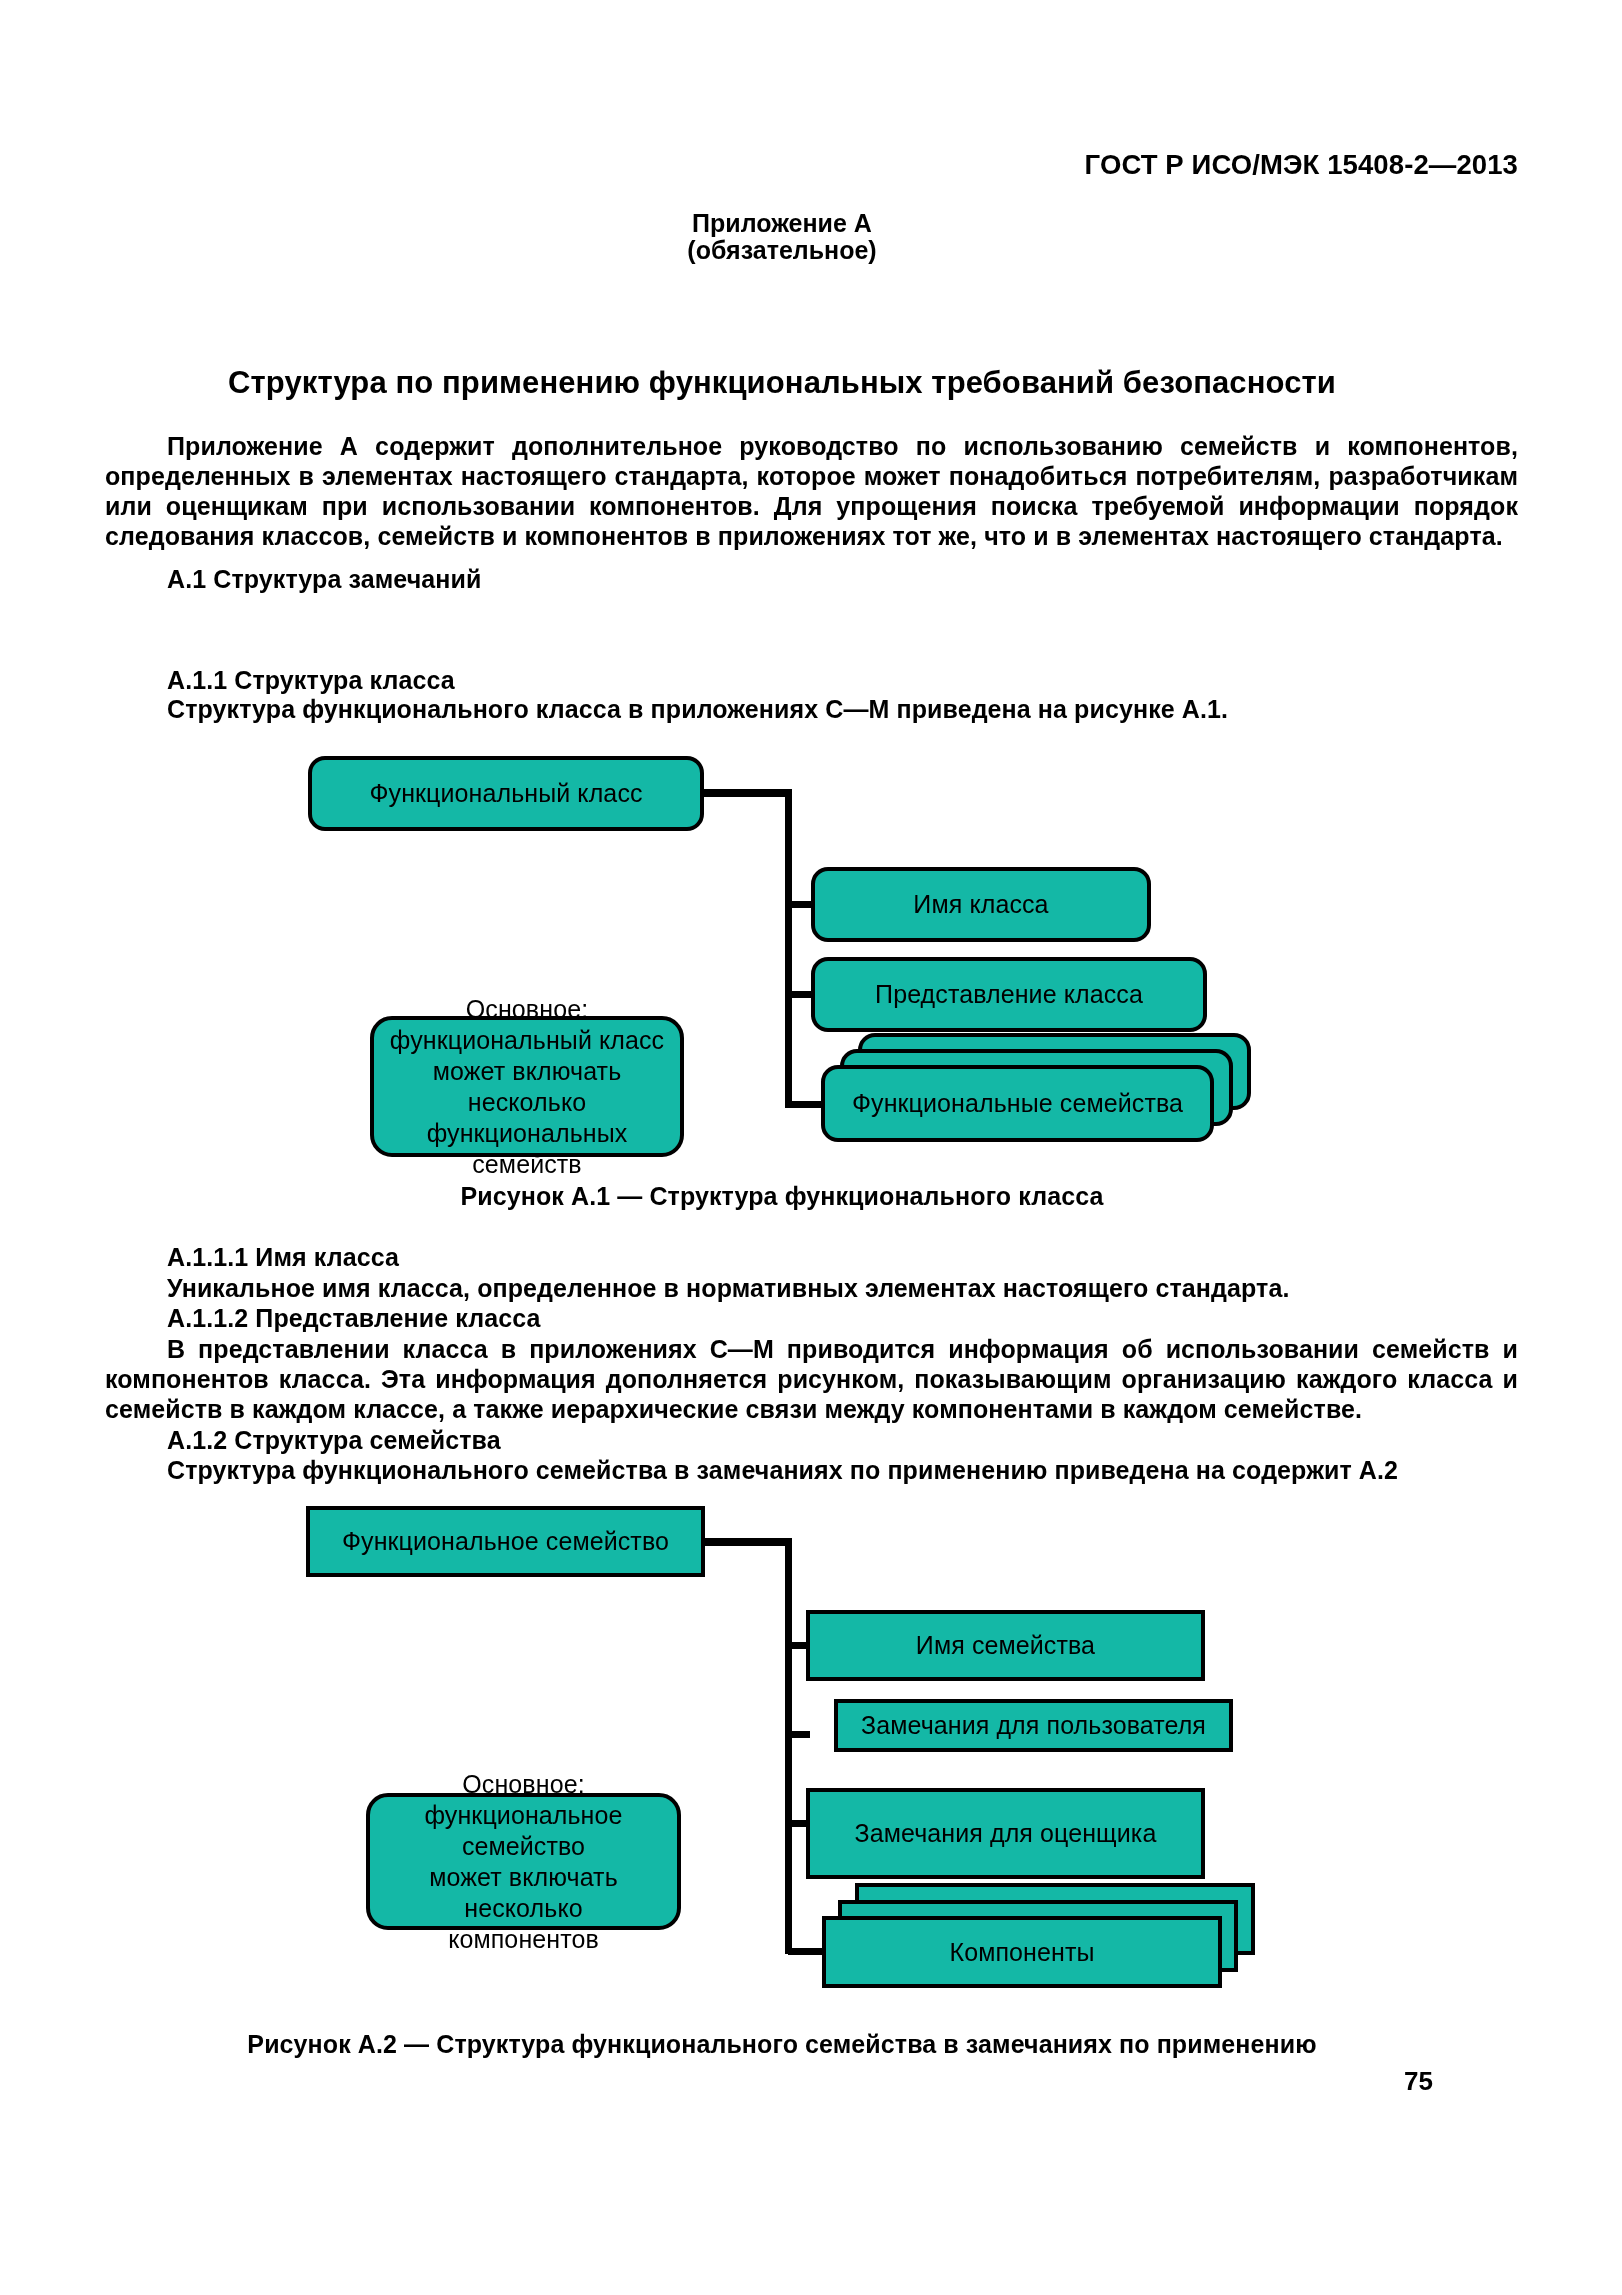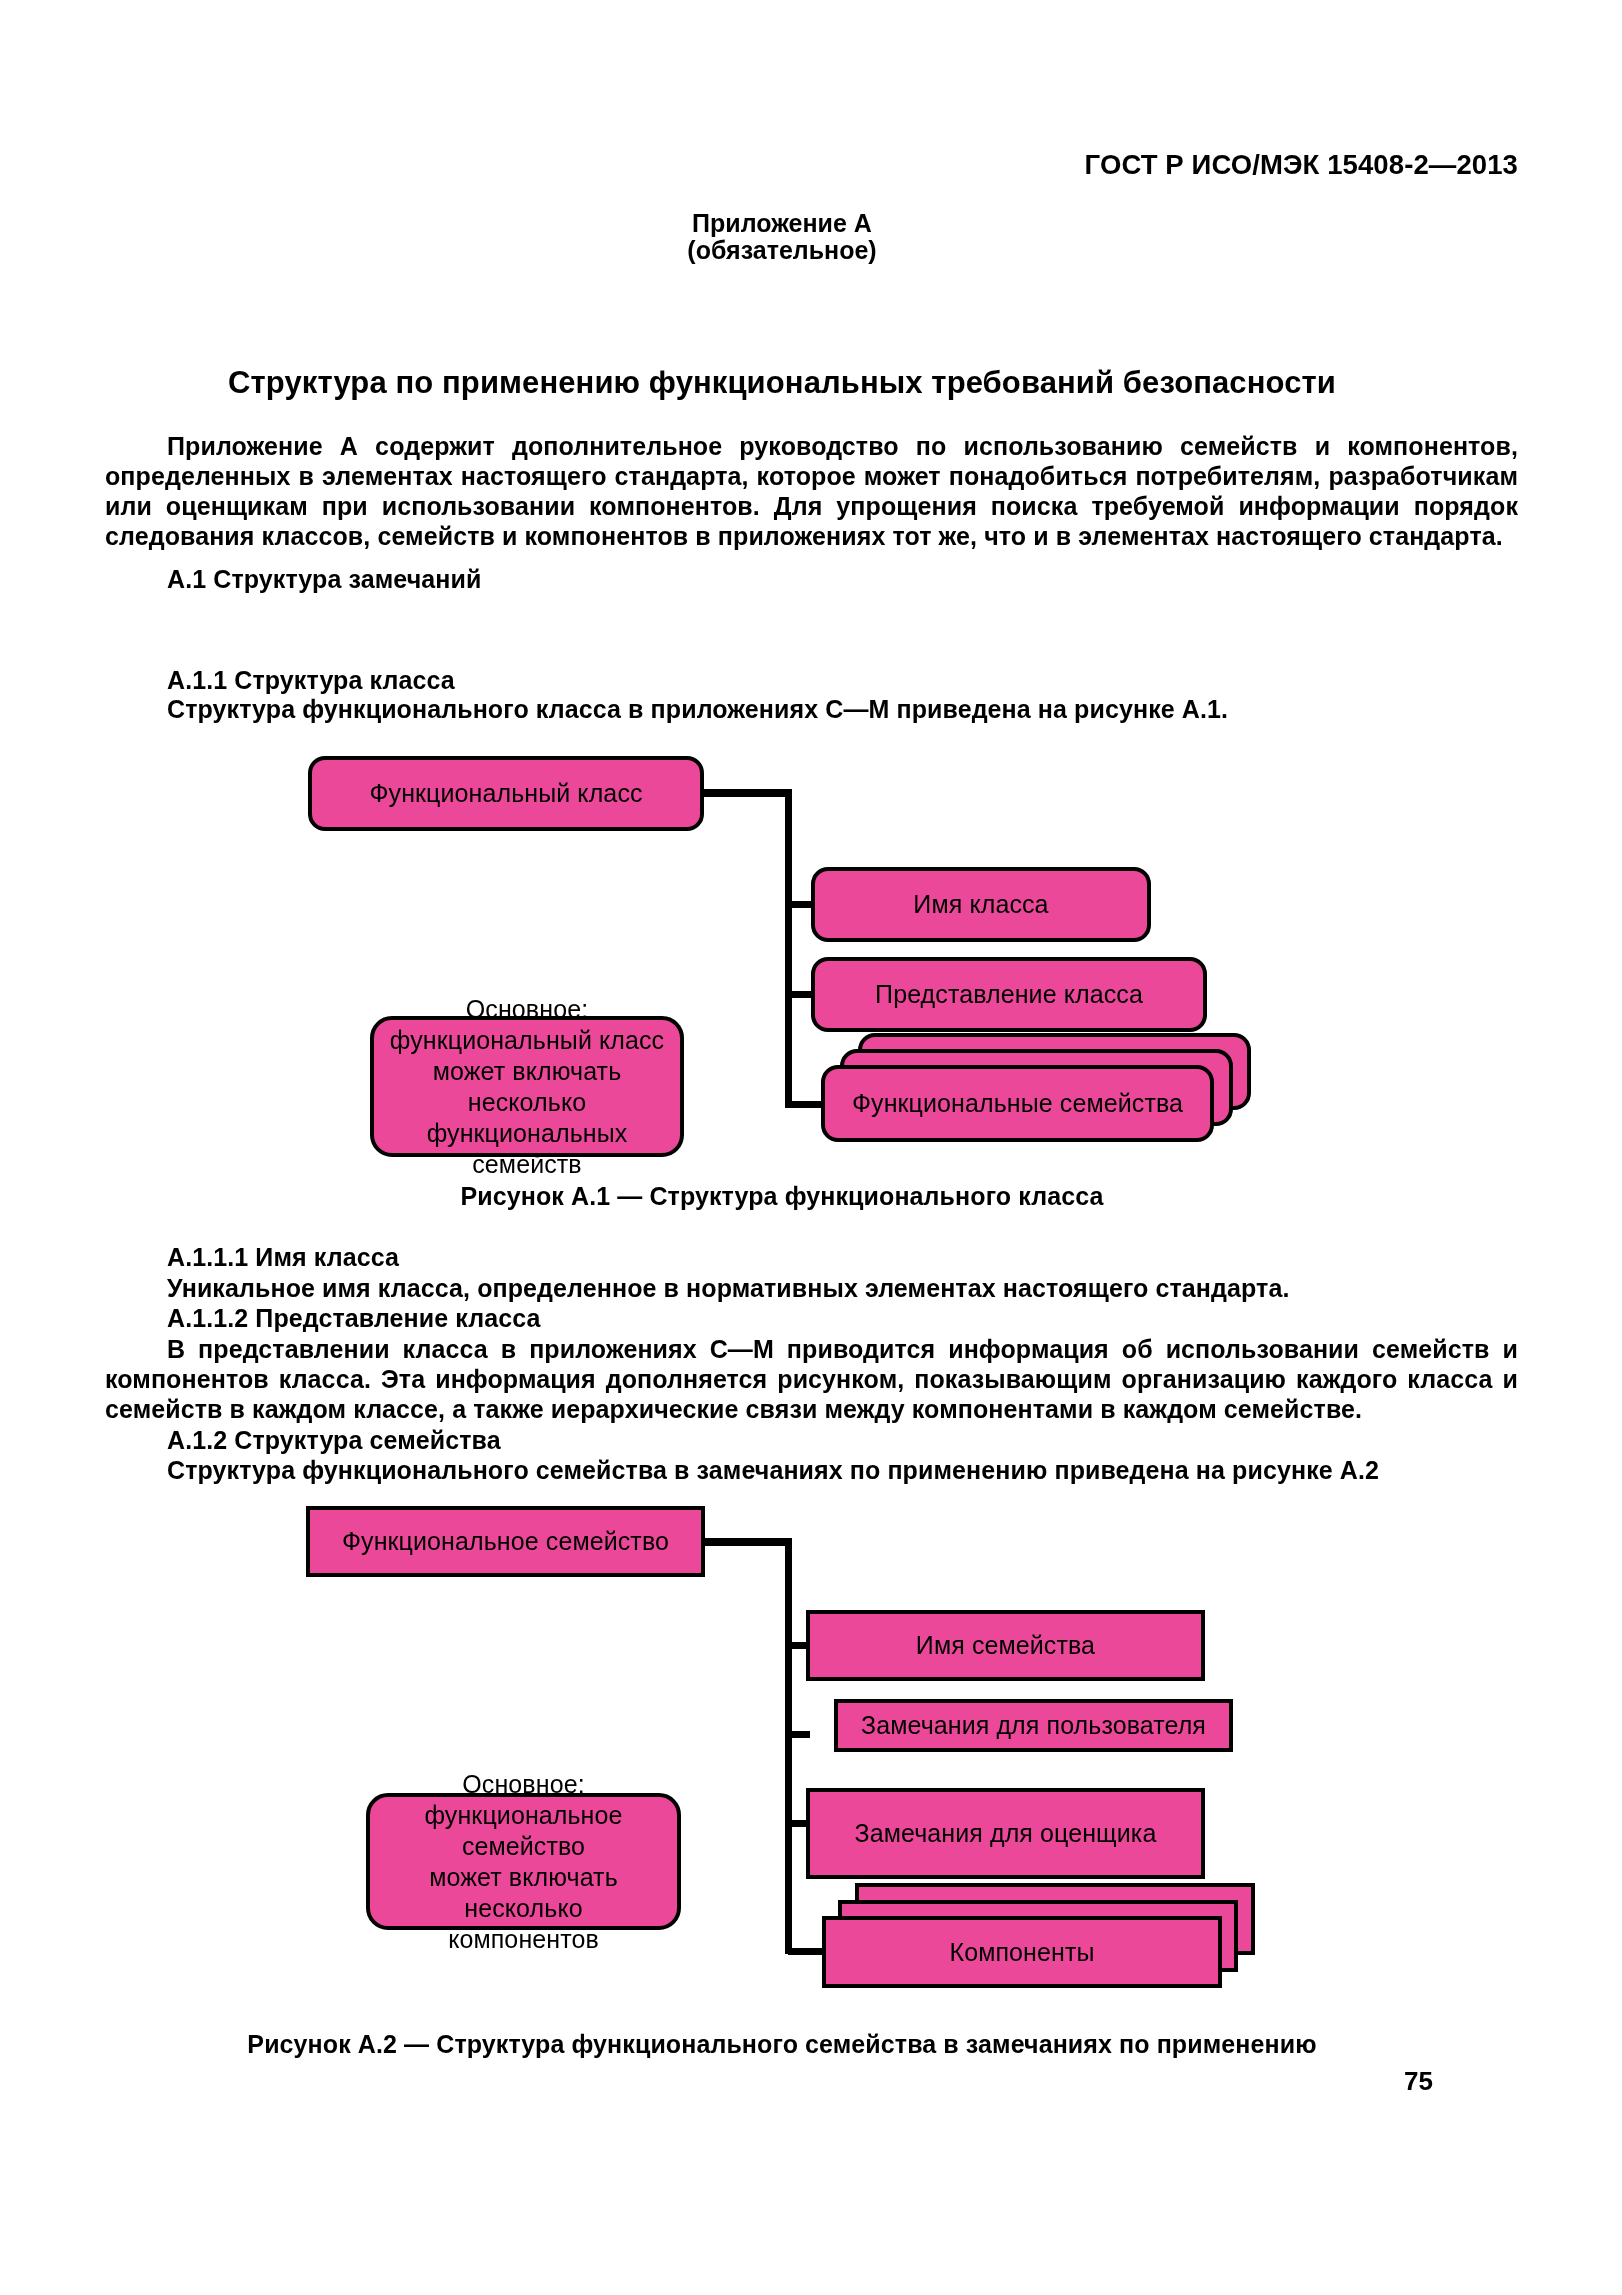--- a/index.html
+++ b/index.html
@@ -16,21 +16,21 @@
     font-size:25px;line-height:30px;letter-spacing:0.1px;
     text-align:justify;
   }
   .single{text-align:left;}
   .indent{text-indent:62px;}
   .bold{font-weight:bold;}
   .right{text-align:right;}
   .content{left:105px;width:1413px;}
   .centered-block{left:72px;width:1420px;text-align:center;}
   .dbox{
-    position:absolute;border:4.6px solid #000;background:#ec4899;
+    position:absolute;border:4.6px solid #000;background:#14b8a6;
     display:flex;align-items:center;justify-content:center;
     font-size:25px;letter-spacing:0.1px;box-sizing:border-box;text-align:center;
   }
   .rounded{border-radius:17px;}
   .rounded-lg{border-radius:22px;}
   .line{position:absolute;background:#000;}
   .note-text{white-space:pre-line;line-height:31px;}
   .caption{font-size:25px;letter-spacing:0.1px;}
   .pagehead{font-size:27.5px;font-weight:bold;letter-spacing:0.1px;}
   .doc-title{font-size:31px;font-weight:bold;letter-spacing:0.1px;}
@@ -92,21 +92,21 @@
 
   <div class="abs centered-block caption" style="top:1182px;">Рисунок А.1 — Структура функционального класса</div>
 
   <div class="abs content body-text bold" style="top:1242px;padding-left:62px;box-sizing:border-box;">А.1.1.1 Имя класса</div>
   <div class="abs content body-text single indent" style="top:1273px;">Уникальное имя класса, определенное в нормативных элементах настоящего стандарта.</div>
 
   <div class="abs content body-text bold" style="top:1303px;padding-left:62px;box-sizing:border-box;">А.1.1.2 Представление класса</div>
   <div class="abs content body-text indent" style="top:1334px;">В представлении класса в приложениях С—М приводится информация об использовании семейств и компонентов класса. Эта информация дополняется рисунком, показывающим организацию каждого класса и семейств в каждом классе, а также иерархические связи между компонентами в каждом семействе.</div>
 
   <div class="abs content body-text bold" style="top:1425px;padding-left:62px;box-sizing:border-box;">А.1.2 Структура семейства</div>
-  <div class="abs content body-text single indent" style="top:1455px;">Структура функционального семейства в замечаниях по применению приведена на рисунке А.2</div>
+  <div class="abs content body-text single indent" style="top:1455px;">Структура функционального семейства в замечаниях по применению приведена на содержит А.2</div>
 
   <div>
 
     <div class="line" style="left:701px;top:1538px;width:90px;height:7.9px;"></div>
     <div class="line" style="left:785px;top:1538px;width:6.5px;height:416px;"></div>
     <div class="line" style="left:788px;top:1642px;width:22px;height:6.5px;"></div>
     <div class="line" style="left:788px;top:1731px;width:22px;height:6.5px;"></div>
     <div class="line" style="left:788px;top:1820px;width:22px;height:6.5px;"></div>
     <div class="line" style="left:788px;top:1948px;width:38px;height:6.5px;"></div>
 

